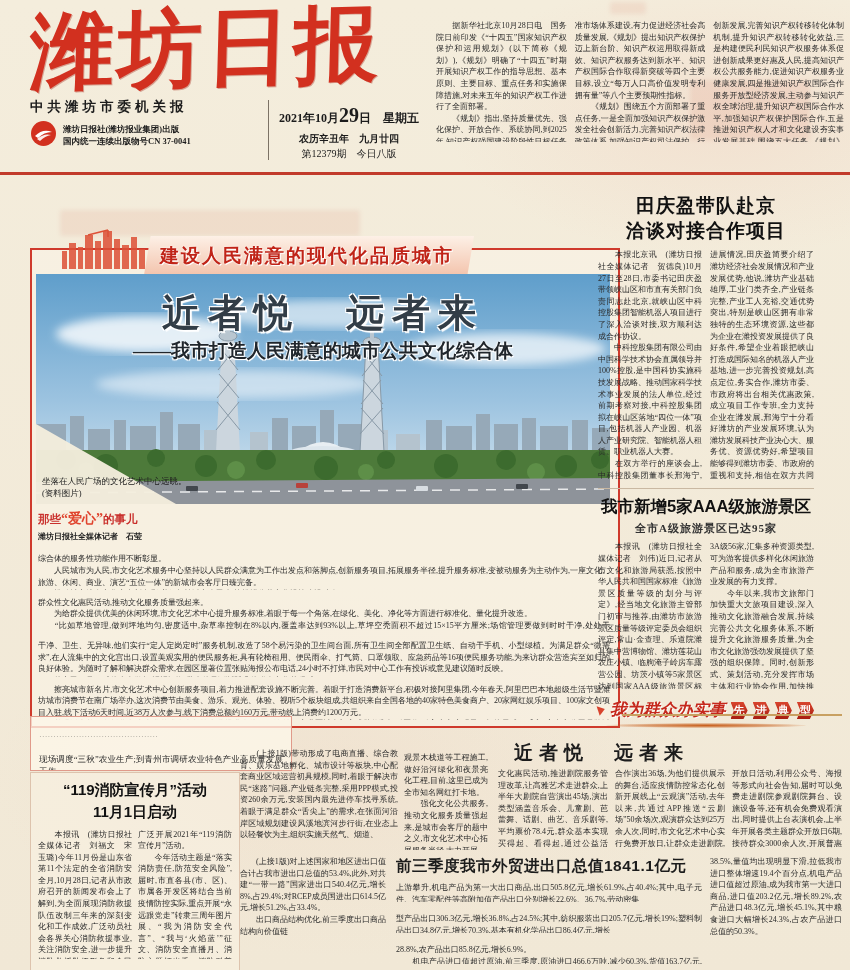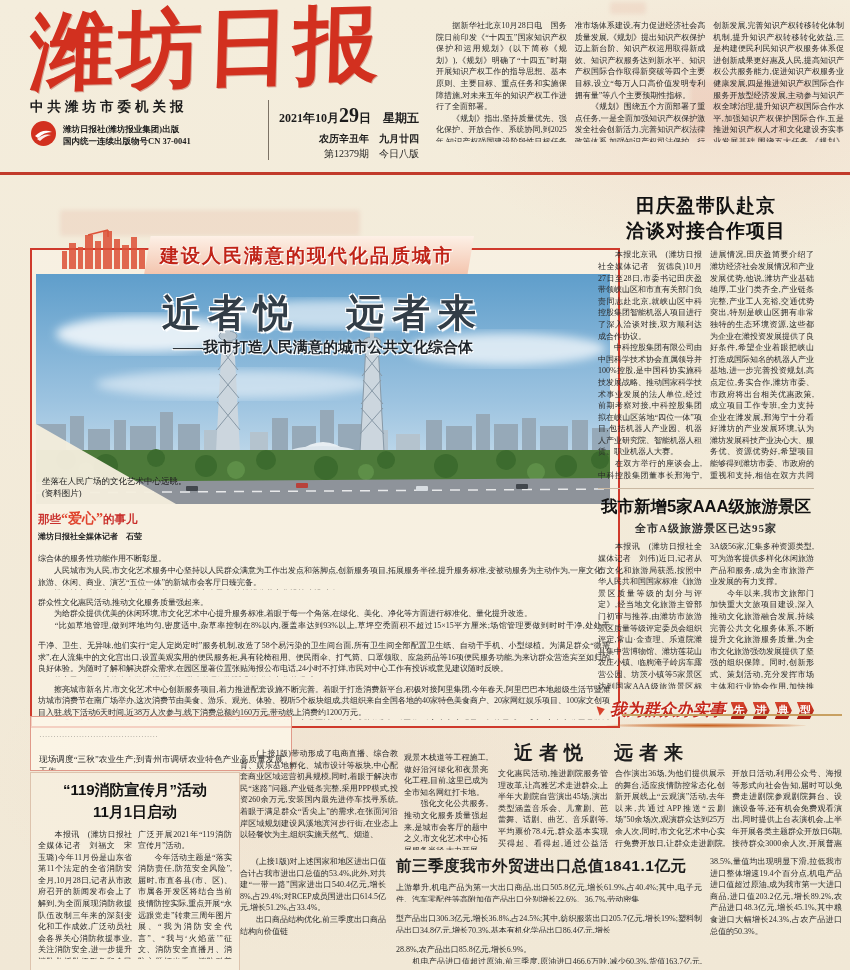--- a/index.html
+++ b/index.html
@@ -17,35 +17,35 @@
   .sans{font-family:"Liberation Sans","DejaVu Sans",sans-serif;}
   
   #masthead-title{font-size:84px;line-height:.95;font-weight:bold;color:#d2301f;
      letter-spacing:4px;transform:rotate(-1.5deg) skewX(-3deg);text-shadow:1px 1px 0 rgba(160,30,15,.35);}
   .mh-row{display:flex;align-items:stretch;margin-top:10px;}
   .mh-left{width:232px;}
   .mh-organ{font-weight:bold;font-size:13.5px;letter-spacing:4px;white-space:nowrap;}
   .mh-publine{display:flex;align-items:center;gap:6px;margin-top:4px;}
   .mh-pub{font-size:8.5px;font-weight:bold;line-height:1.5;white-space:nowrap;}
   .mh-divider{width:1px;background:#7c7265;margin:2px 10px 2px 6px;}
-  .mh-right{font-size:10px;text-align:right;line-height:1.55;white-space:nowrap;padding-top:2px;}
+  .mh-right{font-size:10px;text-align:center;line-height:1.55;white-space:nowrap;padding-top:2px;}
   .mh-dateline{font-size:12px;font-weight:bold;}
   .mh-day{font-size:20px;}
   
   #top-article-title{font-size:16.5px;font-weight:bold;white-space:nowrap;letter-spacing:-.3px;}
   
   #main-box{border:2px solid #cf3a2c;background:rgba(250,244,230,.6);}
   #strip-banner{position:absolute;top:-21px;left:26px;display:flex;align-items:flex-end;}
   #strip-bg{background:linear-gradient(#fdf0e6,#f3c4ad);clip-path:polygon(2% 0,100% 0,98% 100%,0 100%);
       padding:7px 20px 6px 16px;box-shadow:0 2px 3px rgba(150,60,40,.25);}
   #strip-text{font-size:19px;font-weight:bold;letter-spacing:2px;white-space:nowrap;
       color:#c02418;text-shadow:1px 1px 0 #fff,0 0 2px #fff;}
   #feature-title{font-size:38px;font-weight:bold;letter-spacing:8px;color:#323d47;text-align:center;white-space:nowrap;
       text-shadow:-1px -1px 0 #fff,1px -1px 0 #fff,-1px 1px 0 #fff,2px 2px 1px #fff;}
-  #feature-subtitle{font-size:15px;font-weight:bold;text-align:center;color:#20262c;white-space:nowrap;
+  #feature-subtitle{font-size:19px;font-weight:bold;text-align:center;color:#20262c;white-space:nowrap;
       text-shadow:1px 1px 0 #fff,-1px 1px 0 #fff,0 0 3px #fff;}
   #feature-caption{font-size:8.5px;line-height:1.5;color:#222;width:150px;white-space:pre-line;}
   .col-head{color:#c9302c;font-weight:bold;font-size:11.5px;white-space:nowrap;}
   .col-head .heart{font-size:14px;color:#e0442e;}
   .byline{font-size:8px;font-weight:bold;margin:3px 0 4px;color:#222;}
   
   .rt-title{font-family:"Liberation Sans","DejaVu Sans",sans-serif;font-weight:bold;text-align:center;color:#111;}
   #r1-title{font-size:19px;line-height:1.3;letter-spacing:1px;}
   #r2-title{font-size:16.5px;white-space:nowrap;}
   #r2-subtitle{font-size:11px;text-align:center;letter-spacing:1px;margin-top:3px;font-weight:bold;color:#333;}

